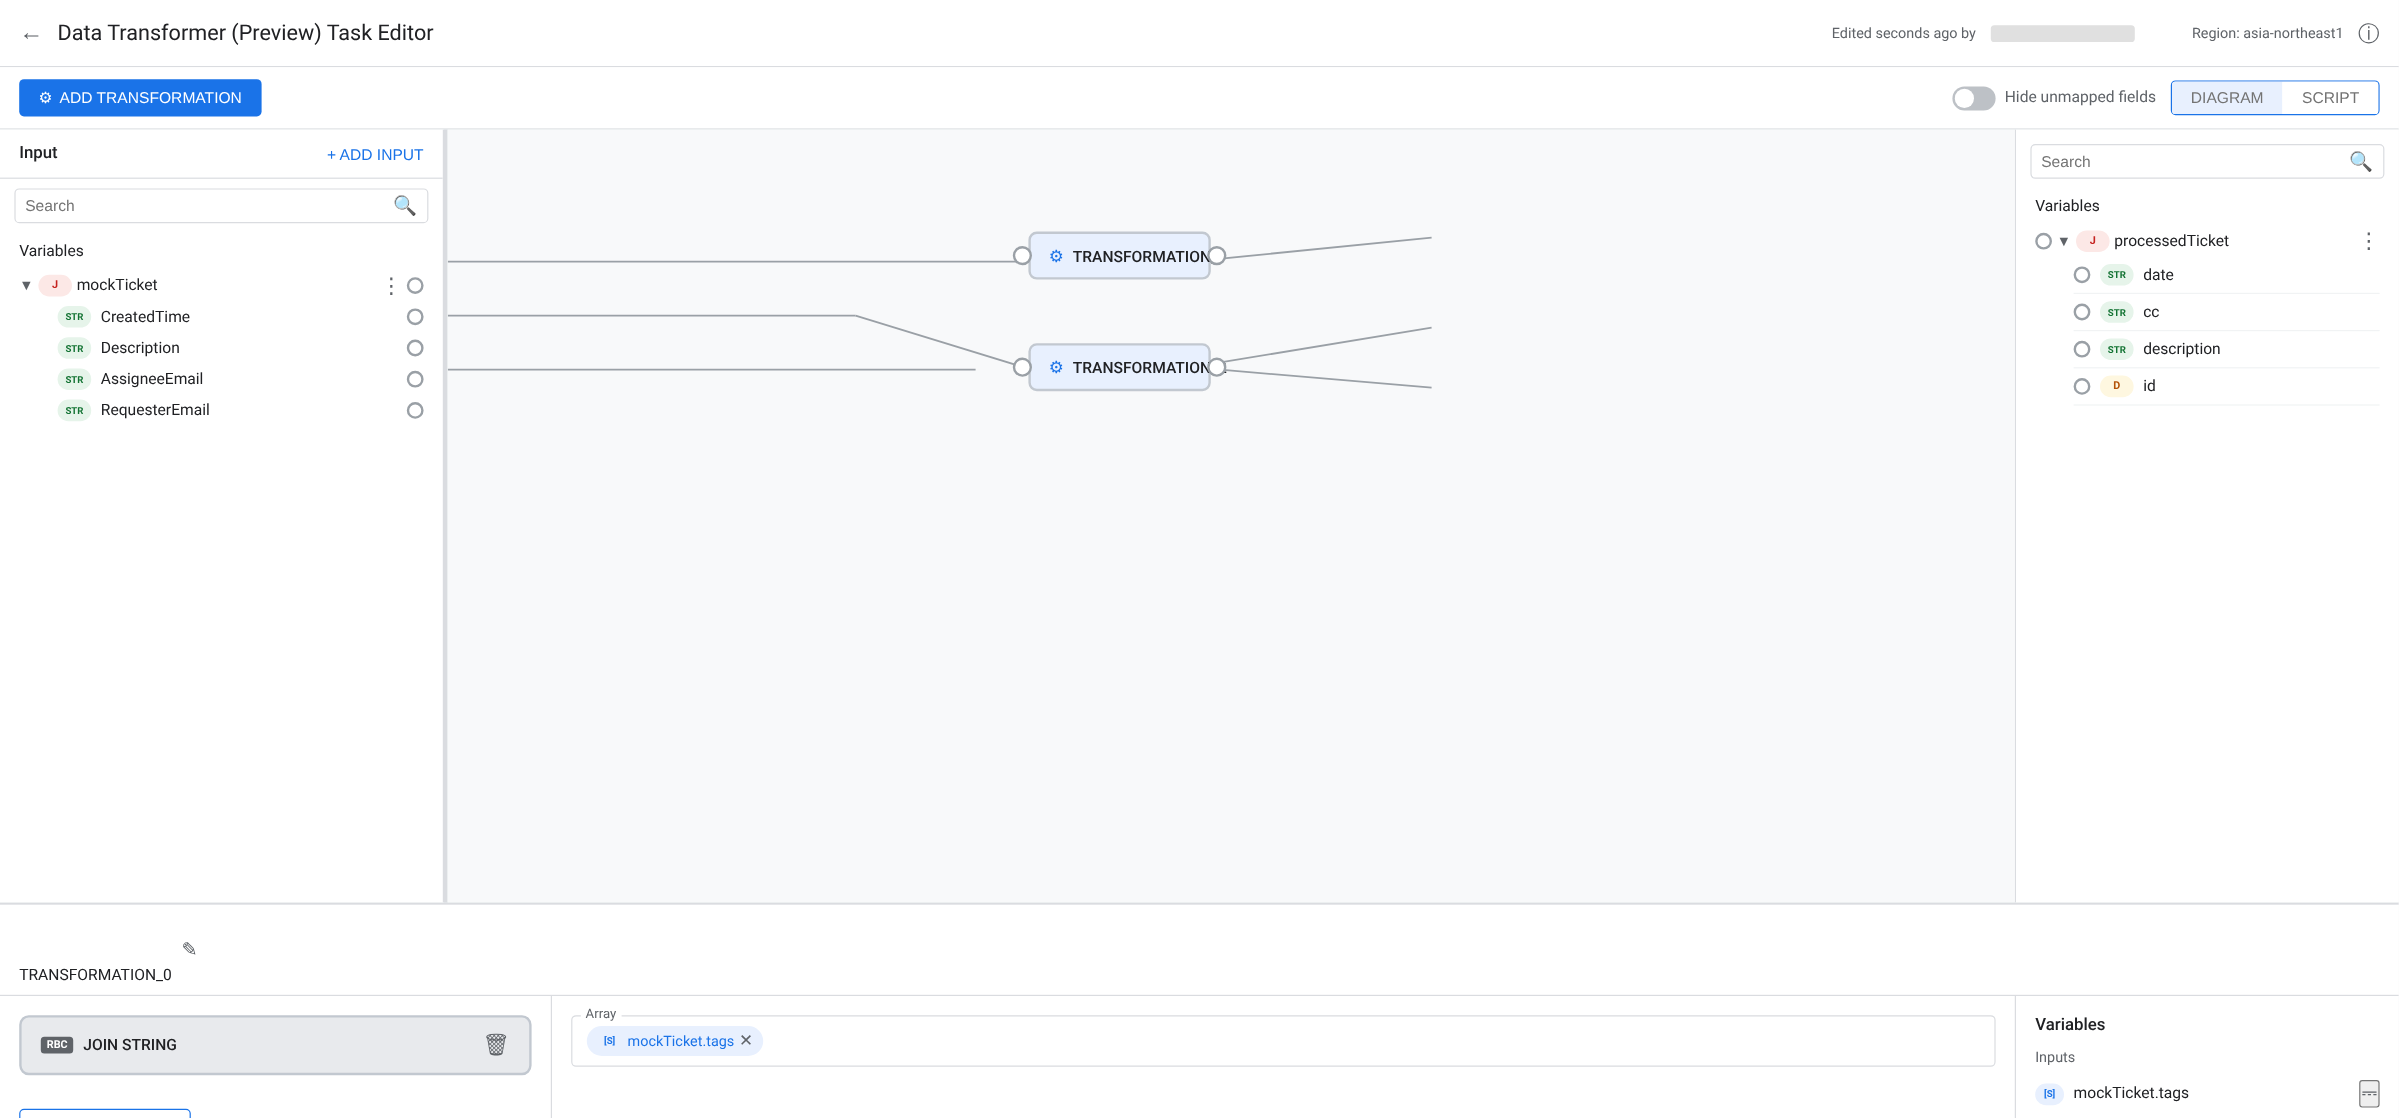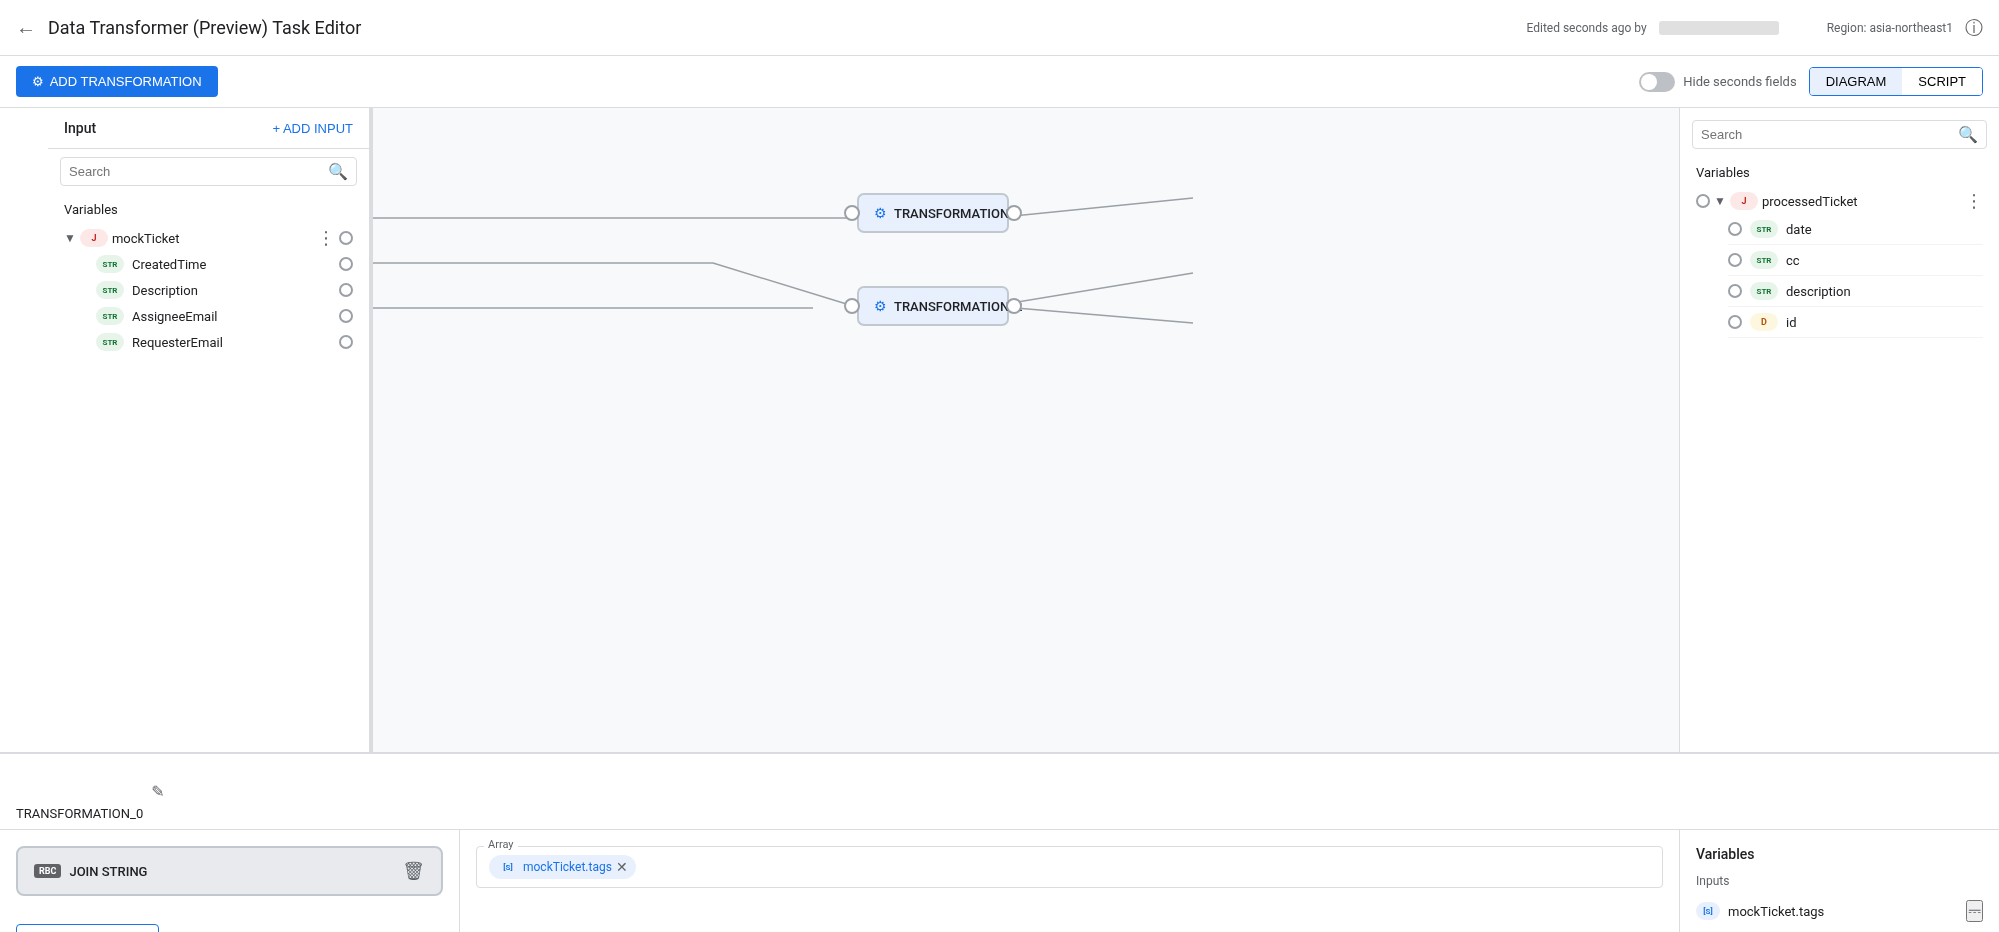--- a/index.html
+++ b/index.html
@@ -35,33 +35,32 @@
       position: relative; cursor: pointer;
     }
     .toggle-switch::after {
       content: ''; position: absolute; width: 16px; height: 16px;
       background: #fff; border-radius: 50%; top: 2px; left: 2px;
       transition: left 0.2s;
     }
     .view-tabs { display: flex; border: 1px solid #1a73e8; border-radius: 4px; overflow: hidden; }
     .view-tab {
       padding: 6px 16px; font-size: 13px; font-weight: 500; cursor: pointer;
-      background: #fff; color: #000000; border: none;
+      background: #fff; color: #737373; border: none;
     }
     .view-tab.active { background: #e8f0fe; }
 
     
     .main-layout { display: flex; height: calc(100vh - 108px - 180px); }
 
     
     .left-panel {
       width: 370px; min-width: 370px; background: #fff;
       border-right: 1px solid #dadce0; display: flex; flex-direction: column;
       overflow: hidden;
-      padding-left: 48px;
     }
     .panel-header {
       display: flex; align-items: center; justify-content: space-between;
       padding: 12px 16px; border-bottom: 1px solid #dadce0;
     }
     .panel-title { font-size: 14px; font-weight: 500; }
     .add-input-btn {
       color: #1a73e8; font-size: 13px; font-weight: 500; cursor: pointer;
       background: none; border: none; display: flex; align-items: center; gap: 4px;
     }
@@ -214,21 +213,21 @@
 </div>
 
 <div class="toolbar">
   <button class="add-transformation-btn">
     <span>⚙</span>
     <span>ADD TRANSFORMATION</span>
   </button>
   <div class="toolbar-spacer"></div>
   <div class="hide-unmapped">
     <div class="toggle-switch"></div>
-    <span>Hide seconds fields</span>
+    <span>Hide unmapped fields</span>
   </div>
   <div class="view-tabs">
     <button class="view-tab active">DIAGRAM</button>
     <button class="view-tab">SCRIPT</button>
   </div>
 </div>
 
 <div class="main-layout">
 
   <div class="left-panel">

